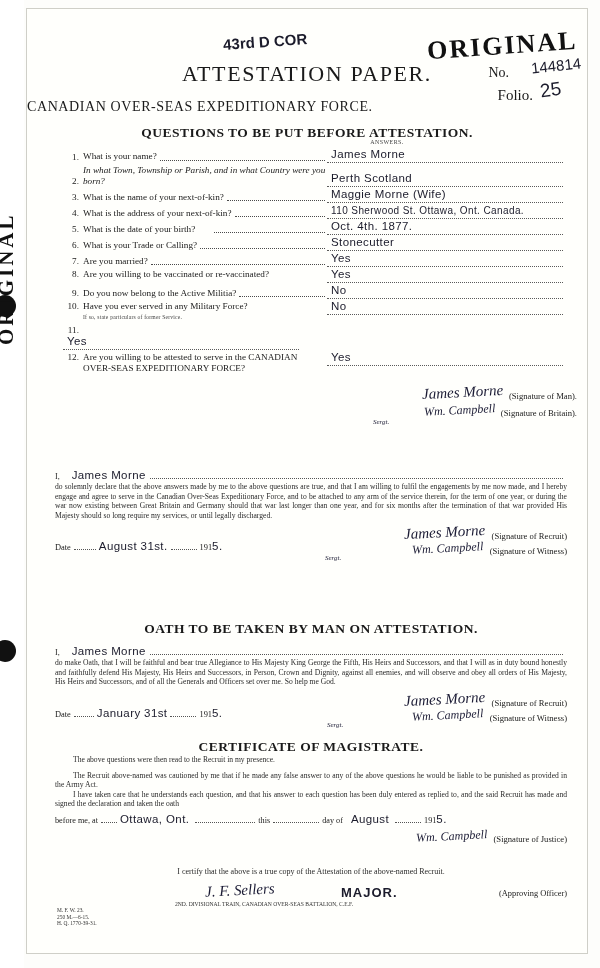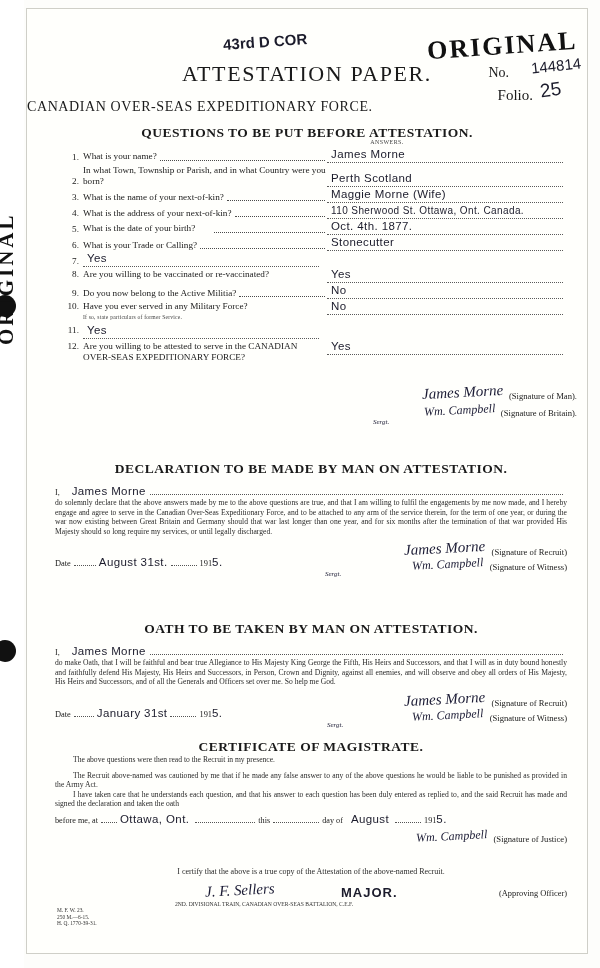--- a/index.html
+++ b/index.html
@@ -165,21 +165,21 @@
         <div class="qnum">1.</div>
         <div class="qtext" style="display:flex;width:258px;">
           <span>What is your name?</span>
             <span class="dots"></span>
         </div>
         <div class="ans hw">James Morne</div>
       </div>
 
       <div class="qrow">
         <div class="qnum">2.</div>
-        <div class="qtext" style="width:258px;">
+        <div class="qtext" style="width:258px;font-style:italic;">
           <span>In what Town, Township or Parish, and in what Country were you born?</span>
         </div>
         <div class="ans hw">Perth Scotland</div>
       </div>
 
       <div class="qrow">
         <div class="qnum">3.</div>
         <div class="qtext" style="display:flex;align-items:flex-end;width:258px;">
           <span>What is the name of your next-of-kin?</span>
             <span class="dots"></span>
@@ -191,38 +191,42 @@
         <div class="qnum">4.</div>
         <div class="qtext" style="display:flex;align-items:flex-end;width:258px;justify-content:flex-end;">
           <span>What is the address of your next-of-kin?</span>
             <span class="dots"></span>
         </div>
         <div class="ans hw" style="font-size:10px;">110 Sherwood St. Ottawa, Ont. Canada.</div>
       </div>
 
       <div class="qrow">
         <div class="qnum">5.</div>
-        <div class="qtext" style="display:flex;align-items:flex-start;width:258px;gap:16px;">
+        <div class="qtext" style="display:flex;align-items:center;width:258px;gap:16px;">
           <span>What is the date of your birth?</span>
             <span class="dots"></span>
         </div>
         <div class="ans hw">Oct. 4th. 1877.</div>
       </div>
 
       <div class="qrow">
         <div class="qnum">6.</div>
         <div class="qtext" style="display:flex;align-items:flex-end;width:258px;">
           <span>What is your Trade or Calling?</span>
             <span class="dots"></span>
         </div>
         <div class="ans hw">Stonecutter</div>
       </div>
 
       <div class="qrow">
         <div class="qnum">7.</div>
+        <div class="qtext" style="display:flex;align-items:flex-end;width:258px;">
+          <span>Are you married?</span>
+            <span class="dots"></span>
+        </div>
         <div class="ans hw">Yes</div>
       </div>
 
       <div class="qrow" style="align-items:flex-start;">
         <div class="qnum">8.</div>
         <div class="qtext" style="width:258px;">
           <span>Are you willing to be vaccinated or re-vaccinated?</span>
         </div>
         <div class="ans hw">Yes</div>
       </div>
@@ -238,21 +242,21 @@
 
       <div class="qrow" style="align-items:flex-start;">
         <div class="qnum">10.</div>
         <div class="qtext" style="width:258px;">
           <span>Have you ever served in any Military Force?</span>
           <div class="sub-note">If so, state particulars of former Service.</div>
         </div>
         <div class="ans hw">No</div>
       </div>
 
-      <div class="qrow" style="align-items:flex-start;">
+      <div class="qrow" style="align-items:flex-start;flex-direction:column;">
         <div class="qnum">11.</div>
         <div class="ans hw">Yes</div>
       </div>
 
       <div class="qrow" style="align-items:flex-start;">
         <div class="qnum">12.</div>
         <div class="qtext" style="width:258px;">
           <span>Are you willing to be attested to serve in the CANADIAN OVER-SEAS EXPEDITIONARY FORCE?</span>
         </div>
         <div class="ans hw">Yes</div>
@@ -265,21 +269,20 @@
         <span class="sig-line" style="margin-left:6px;">(Signature of Man).</span>
       </div>
       <div style="display:flex;align-items:flex-end;justify-content:flex-end;margin-top:2px;">
         <span class="sig-script small">Wm. Campbell</span>
         <span class="sig-line" style="margin-left:6px;">(Signature of Britain).</span>
       </div>
       <div style="text-align:left;margin-left:96px;font-size:7px;" class="script">Sergt.</div>
     </div>
 
     <div class="declaration">
-      <div class="sec-title">DECLARATION TO BE MADE BY MAN ON ATTESTATION.</div>
       <div style="display:flex;align-items:flex-end;margin-top:8px;font-size:8px;">
         <span>I,</span>
         <span class="hw" style="margin-left:12px;">James Morne</span>
         <span class="fillline" style="flex:1;margin:0 4px 2px 4px;height:8px;border-bottom:1px dotted #555;"></span>
       </div>
       <div class="para" style="margin-top:1px;">do solemnly declare that the above answers made by me to the above questions are true, and that I am willing to fulfil the engagements by me now made, and I hereby engage and agree to serve in the Canadian Over-Seas Expeditionary Force, and to be attached to any arm of the service therein, for the term of one year, or during the war now existing between Great Britain and Germany should that war last longer than one year, and for six months after the termination of that war provided His Majesty should so long require my services, or until legally discharged.</div>
 
       <div style="position:relative;height:34px;margin-top:4px;">
         <div style="position:absolute;right:0;top:0;display:flex;align-items:flex-end;">
           <span class="sig-script">James Morne</span>

